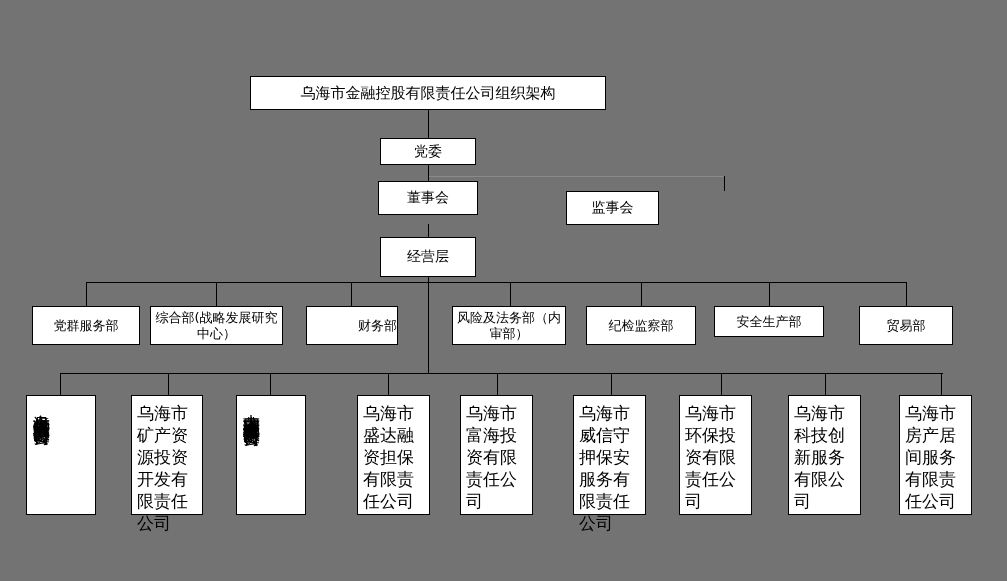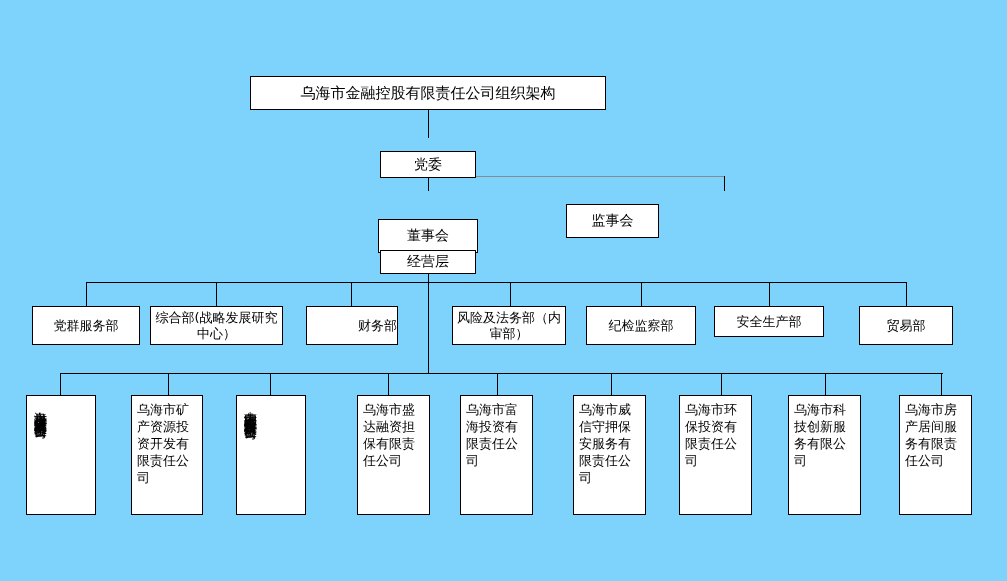--- a/index.html
+++ b/index.html
@@ -9,50 +9,50 @@
     background: #ffffff;
   }
   body {
     font-family: "DejaVu Sans", "Liberation Sans", sans-serif;
     color: #000000;
   }
   #canvas {
     position: relative;
     width: 1007px;
     height: 581px;
-    background: #7dd3fc;
+    background: #737373;
     overflow: hidden;
   }
   .box {
     position: absolute;
     box-sizing: border-box;
     border: 1px solid #000000;
     background: #ffffff;
     display: flex;
     align-items: center;
     justify-content: center;
     text-align: center;
     line-height: 1.22;
     z-index: 3;
   }
   .box span {
     display: block;
     width: 100%;
   }
   
   .lvl-title { font-size: 15px; }
-  .lvl-mid   { font-size: 14px; margin-top: 13px; }
+  .lvl-mid   { font-size: 14px; }
   .lvl-dept  { font-size: 13px; }
 
   
   .sub {
     align-items: flex-start;
     justify-content: flex-start;
     padding: 6px 5px 0 5px;
-    font-size: 13px;
+    font-size: 17px;
     line-height: 1.3;
   }
   .sub span { text-align: left; }
 
   
   .sub.vertical {
     padding: 5px 4px 0 4px;
   }
   .sub.vertical span {
     writing-mode: vertical-rl;
@@ -108,29 +108,29 @@
   <div class="vline" style="left:941px; top:373px; height:22px;"></div>
 
   <div class="box lvl-title" style="left:250px; top:76px; width:356px; height:34px;">
     <span>乌海市金融控股有限责任公司组织架构</span>
   </div>
 
   <div class="box lvl-mid" style="left:380px; top:138px; width:96px; height:27px;">
     <span>党委</span>
   </div>
 
-  <div class="box lvl-mid" style="left:378px; top:206px; width:100px; height:34px;">
+  <div class="box lvl-mid" style="left:378px; top:181px; width:100px; height:34px;">
     <span>董事会</span>
   </div>
 
   <div class="box lvl-mid" style="left:566px; top:191px; width:93px; height:34px;">
     <span>监事会</span>
   </div>
 
-  <div class="box lvl-mid" style="left:380px; top:237px; width:96px; height:24px;">
+  <div class="box lvl-mid" style="left:380px; top:237px; width:96px; height:40px;">
     <span>经营层</span>
   </div>
 
   <div class="box lvl-dept" style="left:32px; top:306px; width:108px; height:39px;">
     <span>党群服务部</span>
   </div>
   <div class="box lvl-dept" style="left:150px; top:306px; width:133px; height:39px;">
     <span>综合部(战略发展研究中心）</span>
   </div>
   <div class="box lvl-dept" style="left:306px; top:306px; width:92px; height:39px;text-align:right;">

